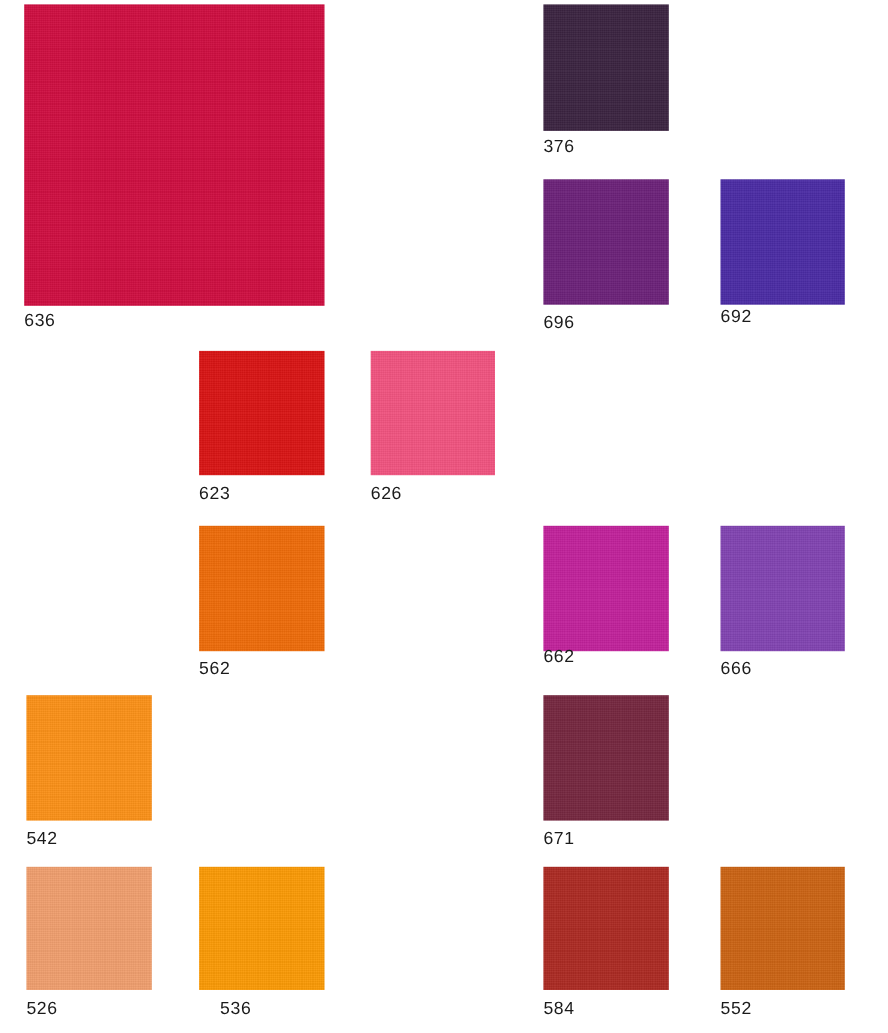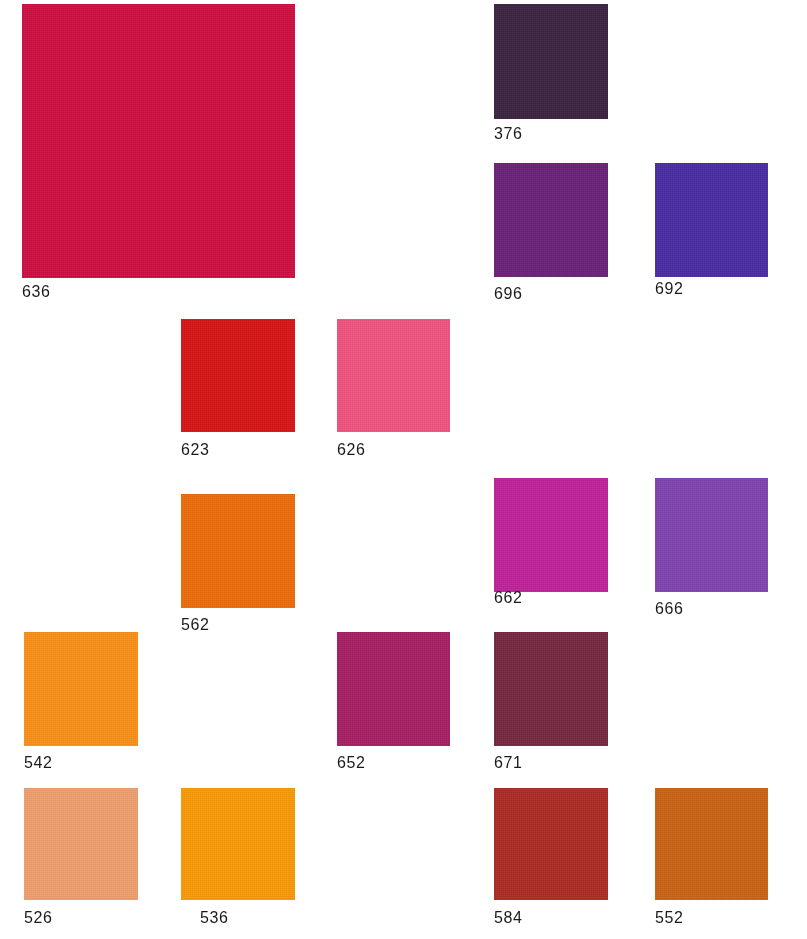--- a/index.html
+++ b/index.html
@@ -66,39 +66,35 @@
       <div class="swatch-label" style="top: 120px; color: rgb(27, 27, 27);">692</div>
     </div>
     <div class="swatch-cell" style="left: 181px; top: 319px; width: 114px; height: 137px;">
       <div class="swatch-chip" style="position: absolute; left: 0px; top: 0px; width: 114px; height: 113px; background-color: rgb(216, 20, 20);"></div>
       <div class="swatch-label" style="top: 125px; color: rgb(27, 27, 27);">623</div>
     </div>
     <div class="swatch-cell" style="left: 337px; top: 319px; width: 113px; height: 137px;">
       <div class="swatch-chip" style="position: absolute; left: 0px; top: 0px; width: 113px; height: 113px; background-color: rgb(240, 83, 127);"></div>
       <div class="swatch-label" style="top: 125px; color: rgb(27, 27, 27);">626</div>
     </div>
-    <div class="swatch-cell" style="left: 181px; top: 478px; width: 114px; height: 137px; margin-top: 16px;">
+    <div class="swatch-cell" style="left: 181px; top: 478px; width: 114px; height: 137px;">
       <div class="swatch-chip" style="position: absolute; left: 0px; top: 0px; width: 114px; height: 114px; background-color: rgb(237, 107, 9);"></div>
       <div class="swatch-label" style="top: 125px; color: rgb(27, 27, 27);">562</div>
     </div>
     <div class="swatch-cell" style="left: 494px; top: 478px; width: 114px; height: 137px;">
       <div class="swatch-chip" style="position: absolute; left: 0px; top: 0px; width: 114px; height: 114px; background-color: rgb(192, 33, 154);"></div>
       <div class="swatch-label" style="top: 114px; color: rgb(27, 27, 27);">662</div>
     </div>
     <div class="swatch-cell" style="left: 655px; top: 478px; width: 113px; height: 137px;">
       <div class="swatch-chip" style="position: absolute; left: 0px; top: 0px; width: 113px; height: 114px; background-color: rgb(128, 67, 176);"></div>
       <div class="swatch-label" style="top: 125px; color: rgb(27, 27, 27);">666</div>
     </div>
     <div class="swatch-cell" style="left: 24px; top: 632px; width: 114px; height: 137px;">
       <div class="swatch-chip" style="position: absolute; left: 0px; top: 0px; width: 114px; height: 114px; background-color: rgb(250, 144, 24);"></div>
       <div class="swatch-label" style="top: 125px; color: rgb(27, 27, 27);">542</div>
-    </div>
-    <div class="swatch-cell" style="left: 337px; top: 632px; width: 113px; height: 137px;">
-      <div class="swatch-chip" style="position: absolute; left: 0px; top: 0px; width: 113px; height: 114px; background-color: rgb(167, 31, 99);"></div>
-      <div class="swatch-label" style="top: 125px; color: rgb(27, 27, 27);">652</div>
     </div>
     <div class="swatch-cell" style="left: 494px; top: 632px; width: 114px; height: 137px;">
       <div class="swatch-chip" style="position: absolute; left: 0px; top: 0px; width: 114px; height: 114px; background-color: rgb(117, 39, 63);"></div>
       <div class="swatch-label" style="top: 125px; color: rgb(27, 27, 27);">671</div>
     </div>
     <div class="swatch-cell" style="left: 24px; top: 788px; width: 114px; height: 136px;">
       <div class="swatch-chip" style="position: absolute; left: 0px; top: 0px; width: 114px; height: 112px; background-color: rgb(239, 158, 110);"></div>
       <div class="swatch-label" style="top: 124px; color: rgb(27, 27, 27);">526</div>
     </div>
     <div class="swatch-cell" style="left: 181px; top: 788px; width: 114px; height: 136px;">

